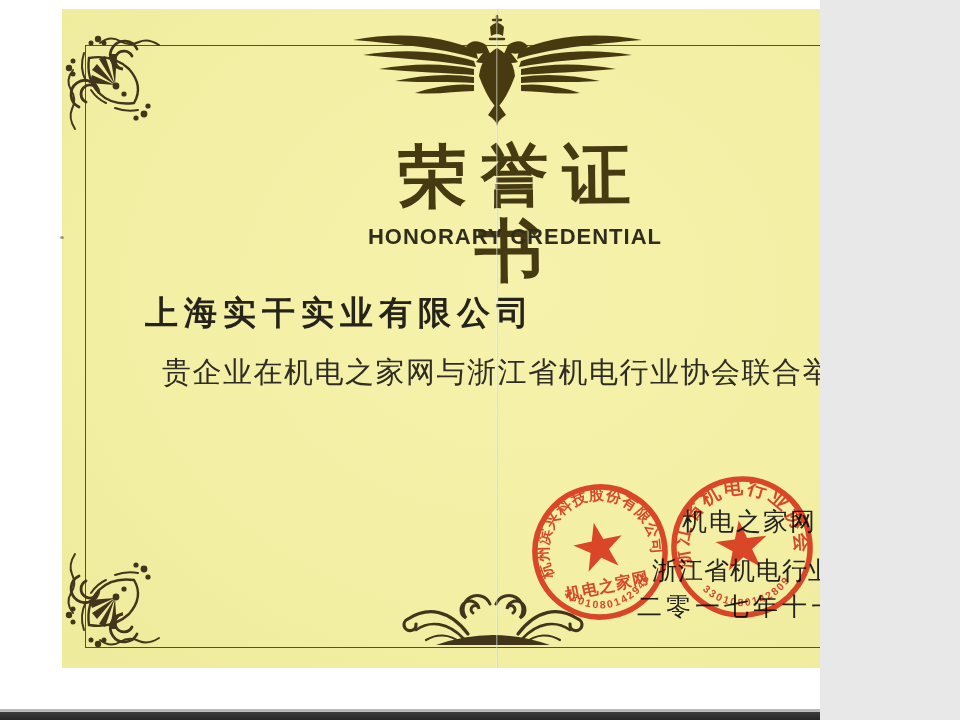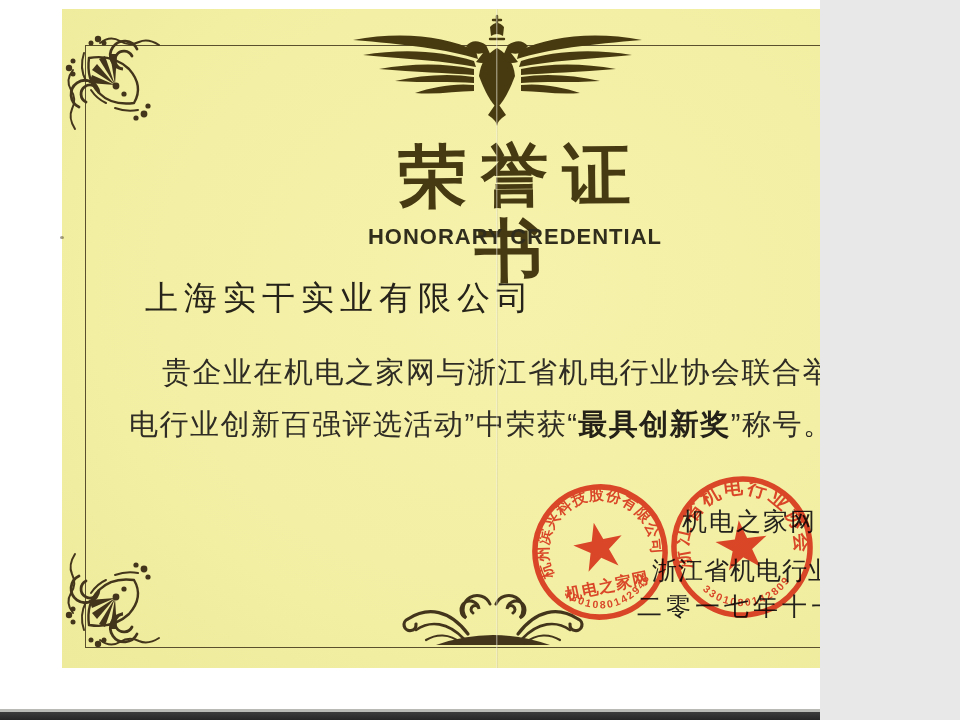--- a/index.html
+++ b/index.html
@@ -14,21 +14,21 @@
   .tr{left:847px;top:28px;transform:scaleX(-1);}
   .bl{left:58px;top:540px;transform:scaleY(-1);}
   .br{left:847px;top:540px;transform:scale(-1,-1);}
   .eagle{position:absolute;left:345px;top:14px;}
   .title-cn{position:absolute;left:350px;top:138px;width:330px;text-align:center;
             font-family:"DejaVu Serif","Liberation Serif",serif;font-weight:bold;
             font-size:68px;line-height:1.1;letter-spacing:14px;color:#463a12;
             transform:rotate(-.6deg);text-indent:14px;}
   .title-en{position:absolute;left:335px;top:224px;width:360px;text-align:center;
             font-weight:bold;font-size:22px;letter-spacing:1px;color:#302d1d;}
-  .recipient{position:absolute;left:145px;top:276px;font-size:33px;font-weight:normal;
+  .recipient{position:absolute;left:145px;top:291px;font-size:33px;font-weight:bold;
              color:#26231a;letter-spacing:6px;font-family:"DejaVu Serif","Liberation Serif",serif;}
   .bodyline{position:absolute;font-size:29px;color:#2e2c25;letter-spacing:1.5px;white-space:nowrap;}
   .l1{left:162px;top:353px;}
   .l2{left:129px;top:405px;}
   .l3{left:176px;top:457px;}
   .award{font-weight:bold;color:#232118;}
   .issuer{position:absolute;color:#24221d;white-space:nowrap;}
   .iss1{left:682px;top:505px;font-size:25px;letter-spacing:2px;}
   .iss2{left:652px;top:554px;font-size:25px;letter-spacing:1px;}
   .issdate{left:637px;top:590px;font-size:25px;letter-spacing:4px;}
@@ -182,21 +182,20 @@
       <path d="M152 2 v9 M148 6 h8"></path>
       <path d="M145 25 h14"></path>
     </g>
   </svg>
 
   <div class="title-cn">荣誉证书</div>
   <div class="title-en">HONORARY CREDENTIAL</div>
 
   <div class="recipient">上海实干实业有限公司</div>
   <div class="bodyline l1">贵企业在机电之家网与浙江省机电行业协会联合举办的“2017 中国机</div>
-  <div class="bodyline l2"><span>电行业创新百强评选活动”中荣获“</span><span class="award">最具创新奖</span><span>”称号。</span></div>
 
   <svg class="bottom-orn" width="190" height="58" viewBox="0 0 190 58">
     <path d="M38 53 Q95 33 152 53 Z" fill="#42351c"></path>
     <g fill="none" stroke="#42351c" stroke-linecap="round">
       <path d="M92 12 a14 14 0 1 0 -24 14 a9 9 0 1 1 13 -9 a4 4 0 1 0 -6 4" stroke-width="3"></path>
       <path d="M98 12 a14 14 0 1 1 24 14 a9 9 0 1 0 -13 -9 a4 4 0 1 1 6 4" stroke-width="3"></path>
       <path d="M70 42 C52 18 30 14 10 27 a6 6 0 1 0 8 5" stroke-width="3.2"></path>
       <path d="M66 47 C50 30 32 28 18 38" stroke-width="2.6"></path>
       <path d="M63 51 C51 41 38 42 28 48" stroke-width="2.2"></path>
       <path d="M120 42 C138 18 160 14 180 27 a6 6 0 1 1 -8 5" stroke-width="3.2"></path>

